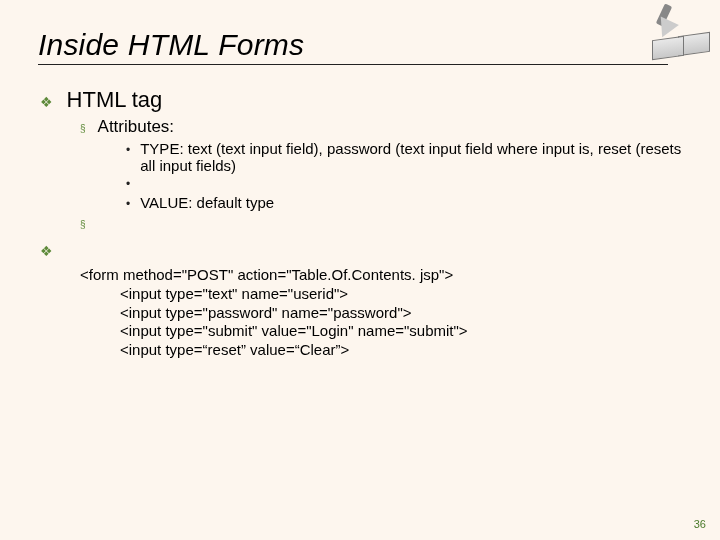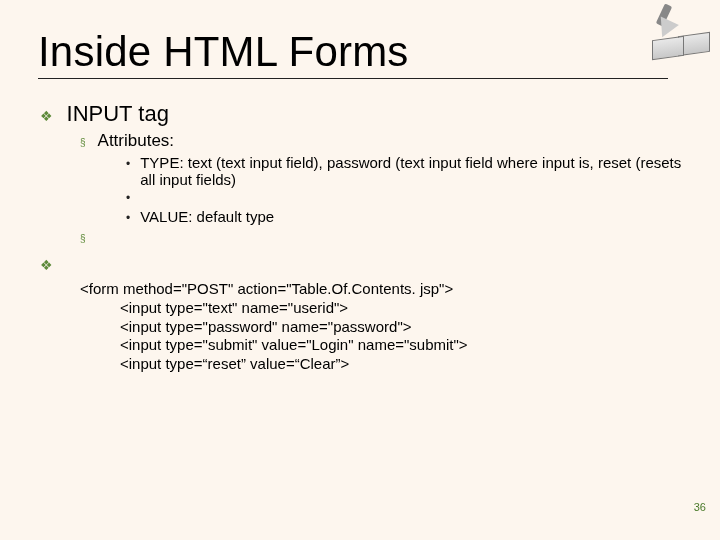--- a/index.html
+++ b/index.html
@@ -13,22 +13,23 @@
     position: relative;
     overflow: hidden;
   }
   .slide {
     box-sizing: border-box;
     padding: 28px 38px 0 38px;
     width: 100%;
     height: 100%;
   }
   h1.title {
+    font-style: italic;
     font-weight: 400;
-    font-size: 42px;
+    font-size: 30px;
     margin: 0 0 2px 0;
     letter-spacing: 0.2px;
   }
   .rule {
     width: 630px;
     height: 1px;
     background: #222;
     margin: 2px 0 22px 0;
   }
   ul { margin: 0; padding: 0; list-style: none; }
@@ -83,21 +84,21 @@
   }
   .exform {
     margin: 4px 0 0 42px;
     font-size: 15px;
     line-height: 1.25;
   }
   .exform .indent { margin-left: 40px; }
   .page-number {
     position: absolute;
     right: 14px;
-    bottom: 27px;
+    bottom: 10px;
     font-size: 11px;
     color: #4a7a2a;
   }
   .corner-art {
     position: absolute;
     top: 4px;
     right: 8px;
     width: 78px;
     height: 60px;
   }
@@ -137,21 +138,21 @@
     <div class="brick b1"></div>
     <div class="brick b2"></div>
   </div>
 
   <h1 class="title">Inside HTML Forms</h1>
   <div class="rule"></div>
 
   <ul class="lvl1">
     <li>
       <span class="bullet">❖</span>
-      <span class="txt">INPUT tag</span>
+      <span class="txt">HTML tag</span>
     </li>
   </ul>
 
   <ul class="lvl2">
     <li>
       <span class="bullet">§</span>
       <span class="txt">Attributes:</span>
     </li>
   </ul>
 

